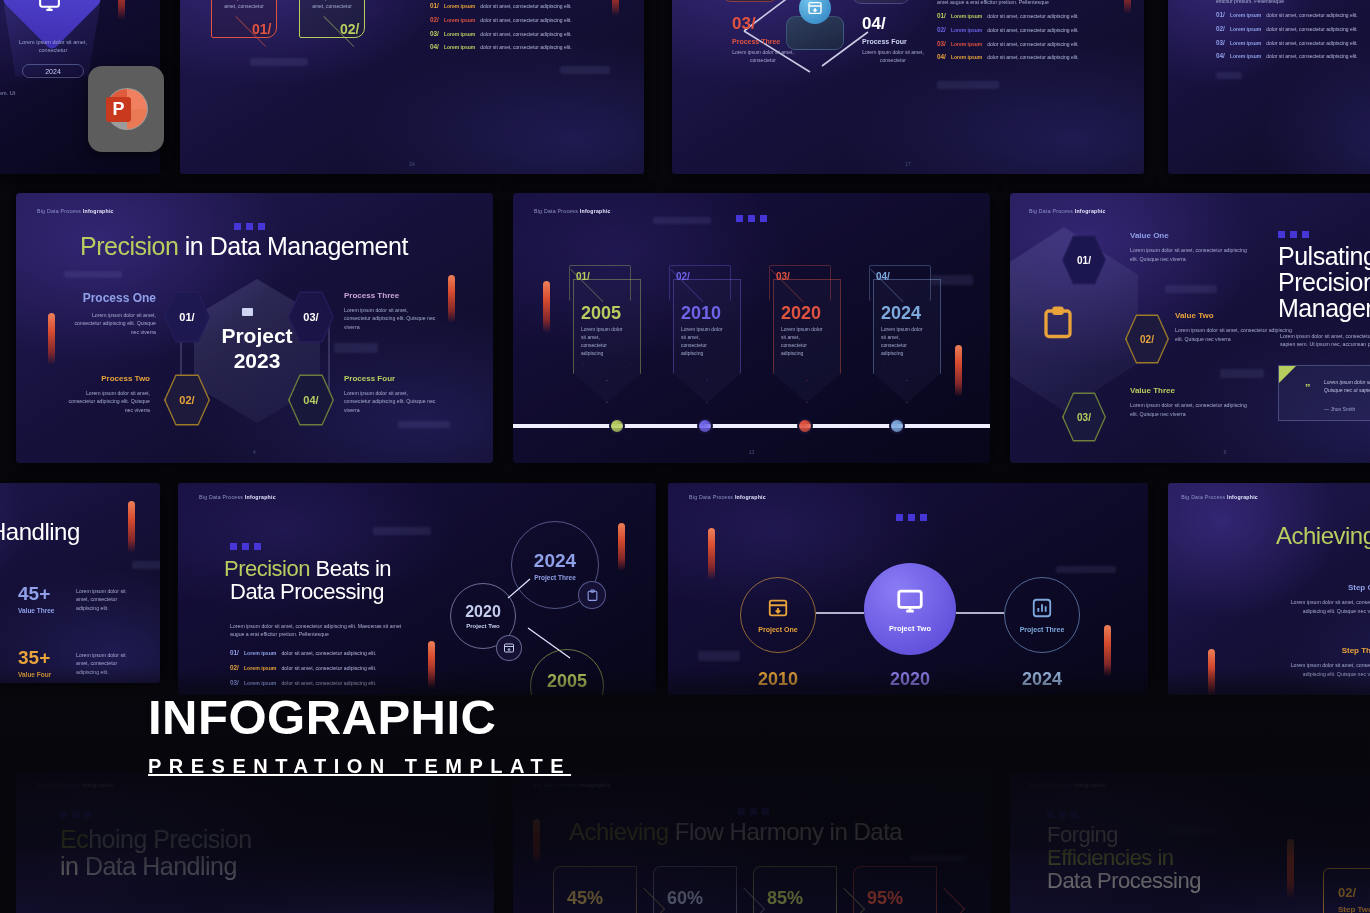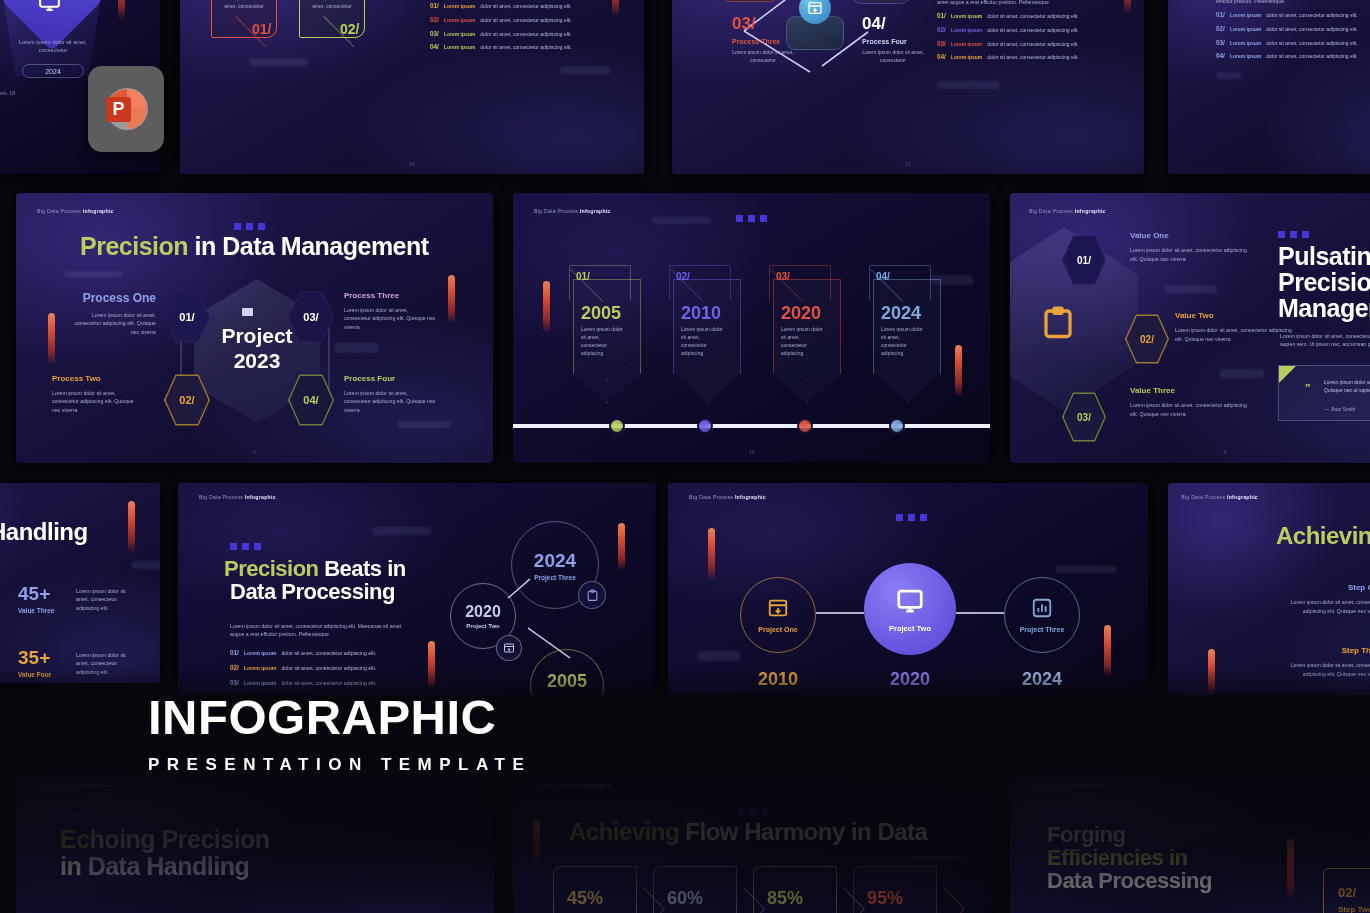--- a/index.html
+++ b/index.html
@@ -35,21 +35,21 @@
     position:absolute; left:50%; bottom:3%; transform:translateX(-50%);
     font-size:5px; color:#4a4f80;
   }
   .blurbar{ position:absolute; background:rgba(150,160,220,.12); border-radius:2px; filter:blur(1.2px); }
   .flame{
     position:absolute; width:7px; border-radius:4px;
     background:linear-gradient(180deg,#ff8a5c 0%,#e8512f 35%,#8d2a2a 75%,rgba(60,20,30,0) 100%);
     filter:blur(.6px); opacity:.92;
   }
 
-  h1.title{ font-weight:bold; color:#ffffff; line-height:1.06; letter-spacing:-.5px; }
+  h1.title{ font-weight:normal; color:#ffffff; line-height:1.06; letter-spacing:-.5px; }
   .grn{ color:#b7ce5f; }
   .body-p{ color:#a9aed4; line-height:1.45; }
   .li-row{ display:flex; gap:5px; align-items:baseline; white-space:nowrap; }
   .li-num{ font-weight:bold; }
   .li-lead{ font-weight:bold; }
   .li-txt{ color:#b4b9dd; }
 
   
   .hex{
     position:absolute; display:flex; align-items:center; justify-content:center;
@@ -68,21 +68,21 @@
 
   
   #hero{
     position:absolute; left:0; top:668px; width:1370px; height:245px;
     background:linear-gradient(180deg, rgba(6,6,12,0) 0%, rgba(6,6,12,.88) 16%, rgba(6,6,12,.97) 34%, rgba(6,6,12,.86) 72%, rgba(6,6,12,.45) 100%);
     pointer-events:none;
   }
   #hero-text{ position:absolute; left:0; top:690px; width:820px; text-align:left; padding-left:148px; }
   #hero-text .l1{ font-size:72px; font-weight:bold; color:#fff; letter-spacing:-1px; line-height:.94; }
   #hero-text .l2{ font-size:49px; font-weight:bold; color:#fff; letter-spacing:.5px; line-height:1.05; margin-top:2px;}
-  #hero-text .l3{ font-size:17px; font-weight:bold; color:#fff; letter-spacing:7.5px; margin-top:12px; }
+  #hero-text .l3{ font-size:20px; font-weight:bold; color:#fff; letter-spacing:7.5px; margin-top:12px;text-decoration:underline; }
 
   
   #ppt{
     position:absolute; left:88px; top:66px; width:76px; height:86px;
     background:#5d5d5d; border-radius:14px; box-shadow:0 4px 14px rgba(0,0,0,.55);
     display:flex; align-items:center; justify-content:center;
   }
 </style>
 </head>
 <body>
@@ -298,21 +298,21 @@
     </div>
 
     <div style="position:absolute; left:50px; top:98px; width:90px; text-align:right;">
       <div style="font-size:12px; font-weight:bold; color:#8fa0e8;">Process One</div>
       <div style="font-size:5.2px; line-height:1.6; color:#a5aad0; margin-top:6px;">Lorem ipsum dolor sit amet, consectetur adipiscing elit. Quisque nec viverra</div>
     </div>
     <div style="position:absolute; left:328px; top:98px; width:92px; text-align:left;">
       <div style="font-size:8px; font-weight:bold; color:#c9a6d8;">Process Three</div>
       <div style="font-size:5.2px; line-height:1.6; color:#a5aad0; margin-top:6px;">Lorem ipsum dolor sit amet, consectetur adipiscing elit. Quisque nec viverra</div>
     </div>
-    <div style="position:absolute; left:36px; top:181px; width:90px; text-align:left;">
+    <div style="position:absolute; left:44px; top:181px; width:90px; text-align:right;">
       <div style="font-size:8px; font-weight:bold; color:#e8a33a;">Process Two</div>
       <div style="font-size:5.2px; line-height:1.6; color:#a5aad0; margin-top:6px;">Lorem ipsum dolor sit amet, consectetur adipiscing elit. Quisque nec viverra</div>
     </div>
     <div style="position:absolute; left:328px; top:181px; width:92px; text-align:left;">
       <div style="font-size:8px; font-weight:bold; color:#b7ce5f;">Process Four</div>
       <div style="font-size:5.2px; line-height:1.6; color:#a5aad0; margin-top:6px;">Lorem ipsum dolor sit amet, consectetur adipiscing elit. Quisque nec viverra</div>
     </div>
     <div class="pagenum">4</div>
   </div>
 

